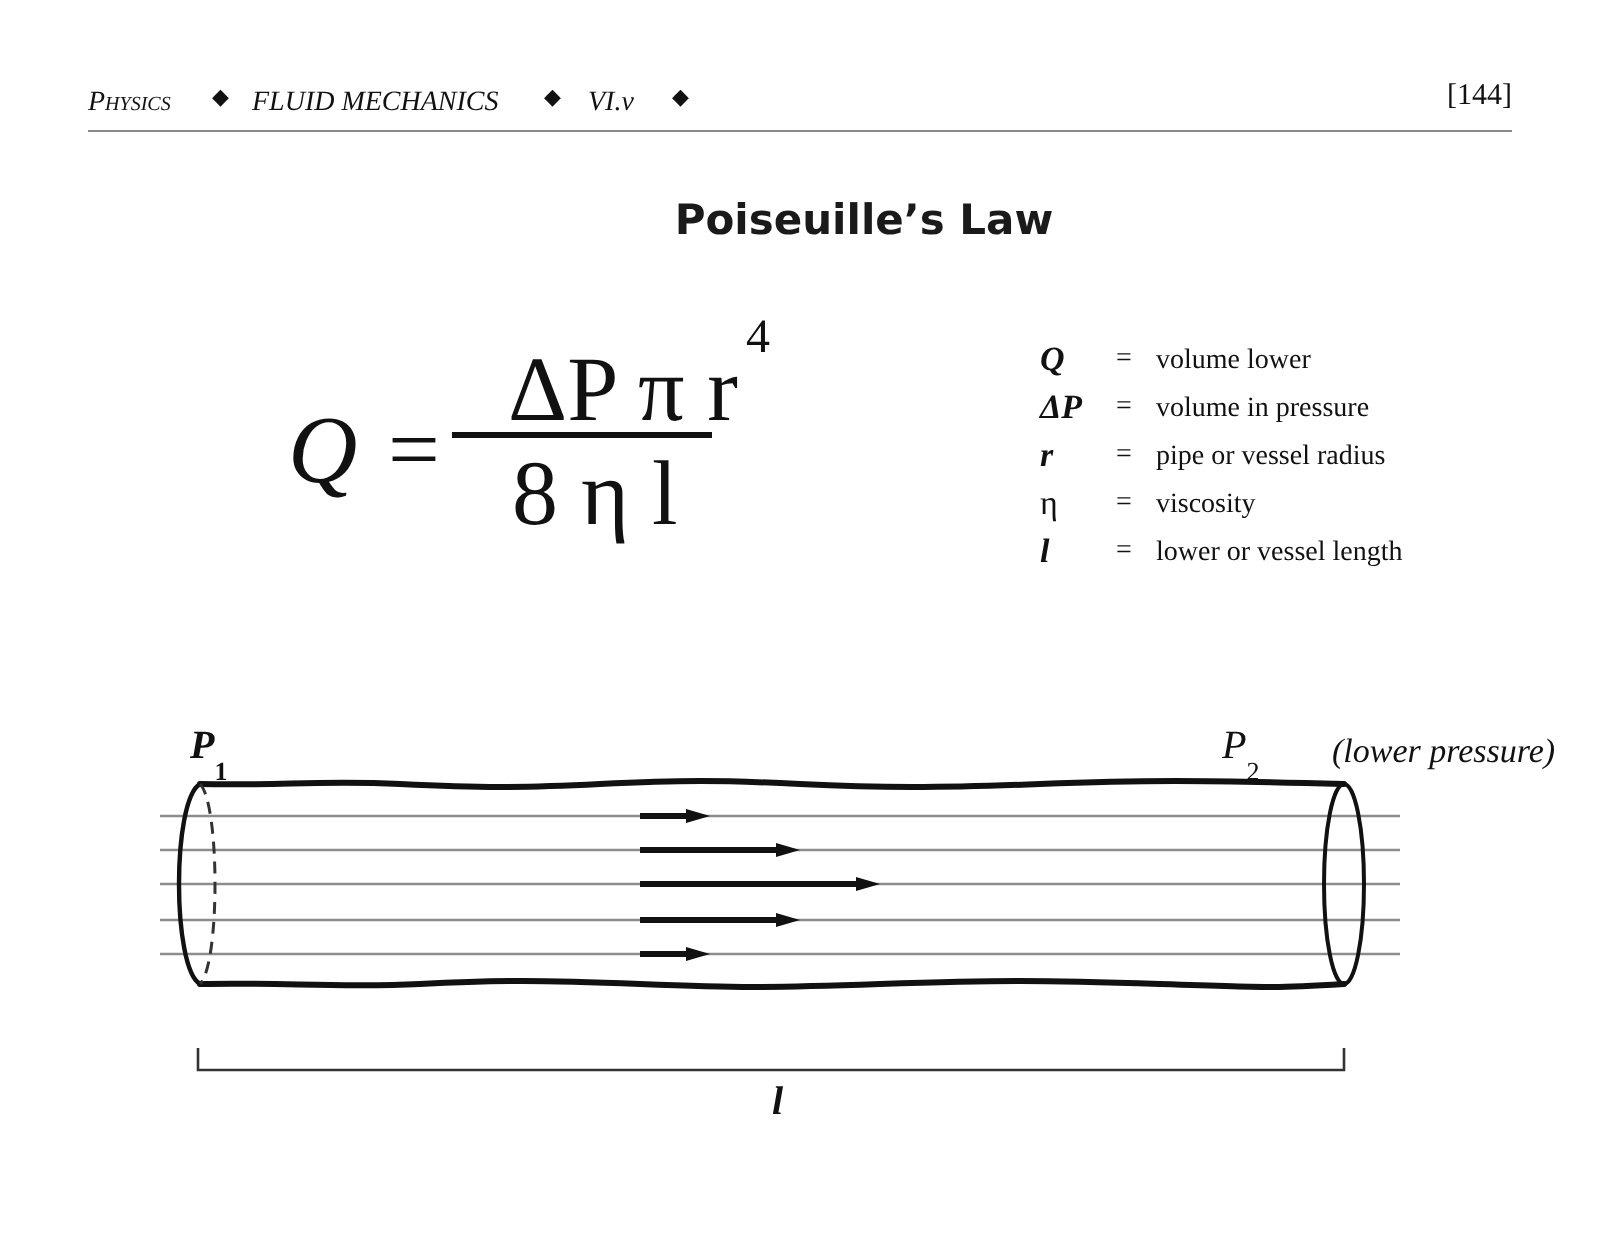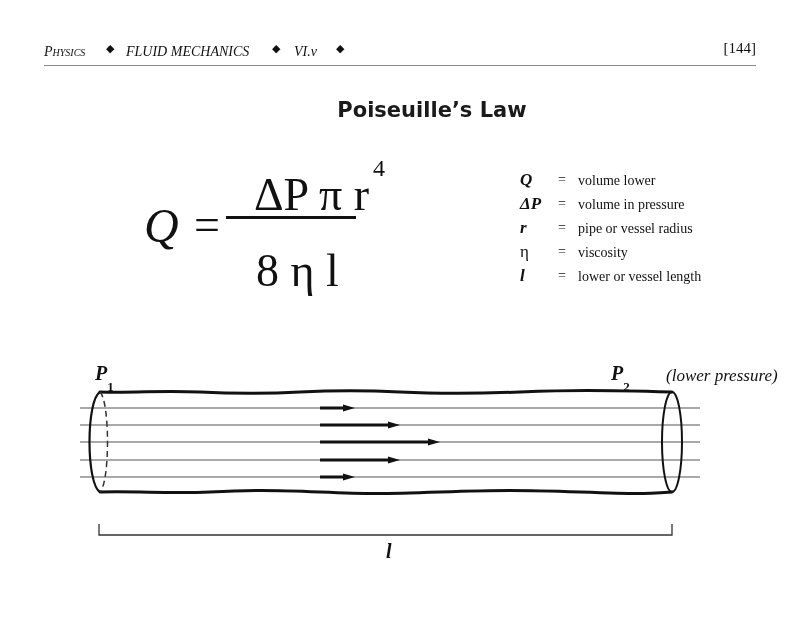--- a/index.html
+++ b/index.html
@@ -10,32 +10,32 @@
   .header .bullet { position:absolute; top:2px; font-style:normal; font-size:11px; }
   .header .page { position:absolute; right:0; top:0; font-style:normal; font-size:15px; }
   .rule { position:absolute; left:44px; top:65px; width:712px; height:1px; background:#8a8a8a; }
   .title { position:absolute; left:0; width:800px; top:98px; text-align:center; font-family:"DejaVu Sans", sans-serif; font-weight:bold; font-size:21px; color:#1a1a1a;padding-left:32px; }
   .eq { position:absolute; left:138px; top:168px; width:240px; height:100px; }
   .eq .lhs { position:absolute; left:6px; top:30px; font-size:48px; font-style:italic; }
   .eq .eqs { position:absolute; left:56px; top:30px; font-size:46px; }
   .eq .num { position:absolute; left:88px; top:0px; font-size:46px; white-space:nowrap;margin-left:28px; }
   .eq .num sup { font-size:24px; position:relative; top:-18px; margin-left:4px; }
   .eq .bar { position:absolute; left:88px; top:48px; width:130px; height:3px; background:#111; }
-  .eq .den { position:absolute; left:118px; top:52px; font-size:46px; white-space:nowrap;margin-top:24px; }
+  .eq .den { position:absolute; left:118px; top:52px; font-size:46px; white-space:nowrap; }
   .legend { position:absolute; left:520px; top:170px; width:240px; }
   .legend .row { position:relative; height:24px; font-size:14px; }
   .legend .sym { position:absolute; left:0; top:0; font-weight:bold; font-style:italic; font-size:17px; }
   .legend .sym.plain { font-weight:normal; font-style:normal; }
   .legend .eqsign { position:absolute; left:38px; top:2px; }
   .legend .desc { position:absolute; left:58px; top:3px; white-space:nowrap; }
   svg.diagram { position:absolute; left:0; top:0; }
   .lbl { position:absolute; white-space:nowrap; }
   .p1 { left:95px; top:362px; font-weight:bold; font-style:italic; font-size:20px;text-align:center; }
   .p1 sub, .p2 sub { font-size:13px; font-style:normal; position:relative; top:6px; }
-  .p2 { left:611px; top:362px; font-weight:bold; font-style:italic; font-size:20px; }
+  .p2 { left:611px; top:362px; font-weight:normal; font-style:italic; font-size:20px; }
   .p2note { left:639px; top:366px; font-style:italic; font-size:17px;margin-left:27px; }
   .len { left:386px; top:540px; font-weight:bold; font-style:italic; font-size:20px; }
 </style>
 </head>
 <body>
 
 <div class="header">
   <span class="item sc" style="left:0">Physics</span>
   <span class="bullet" style="left:62px">◆</span>
   <span class="item" style="left:82px">FLUID MECHANICS</span>

